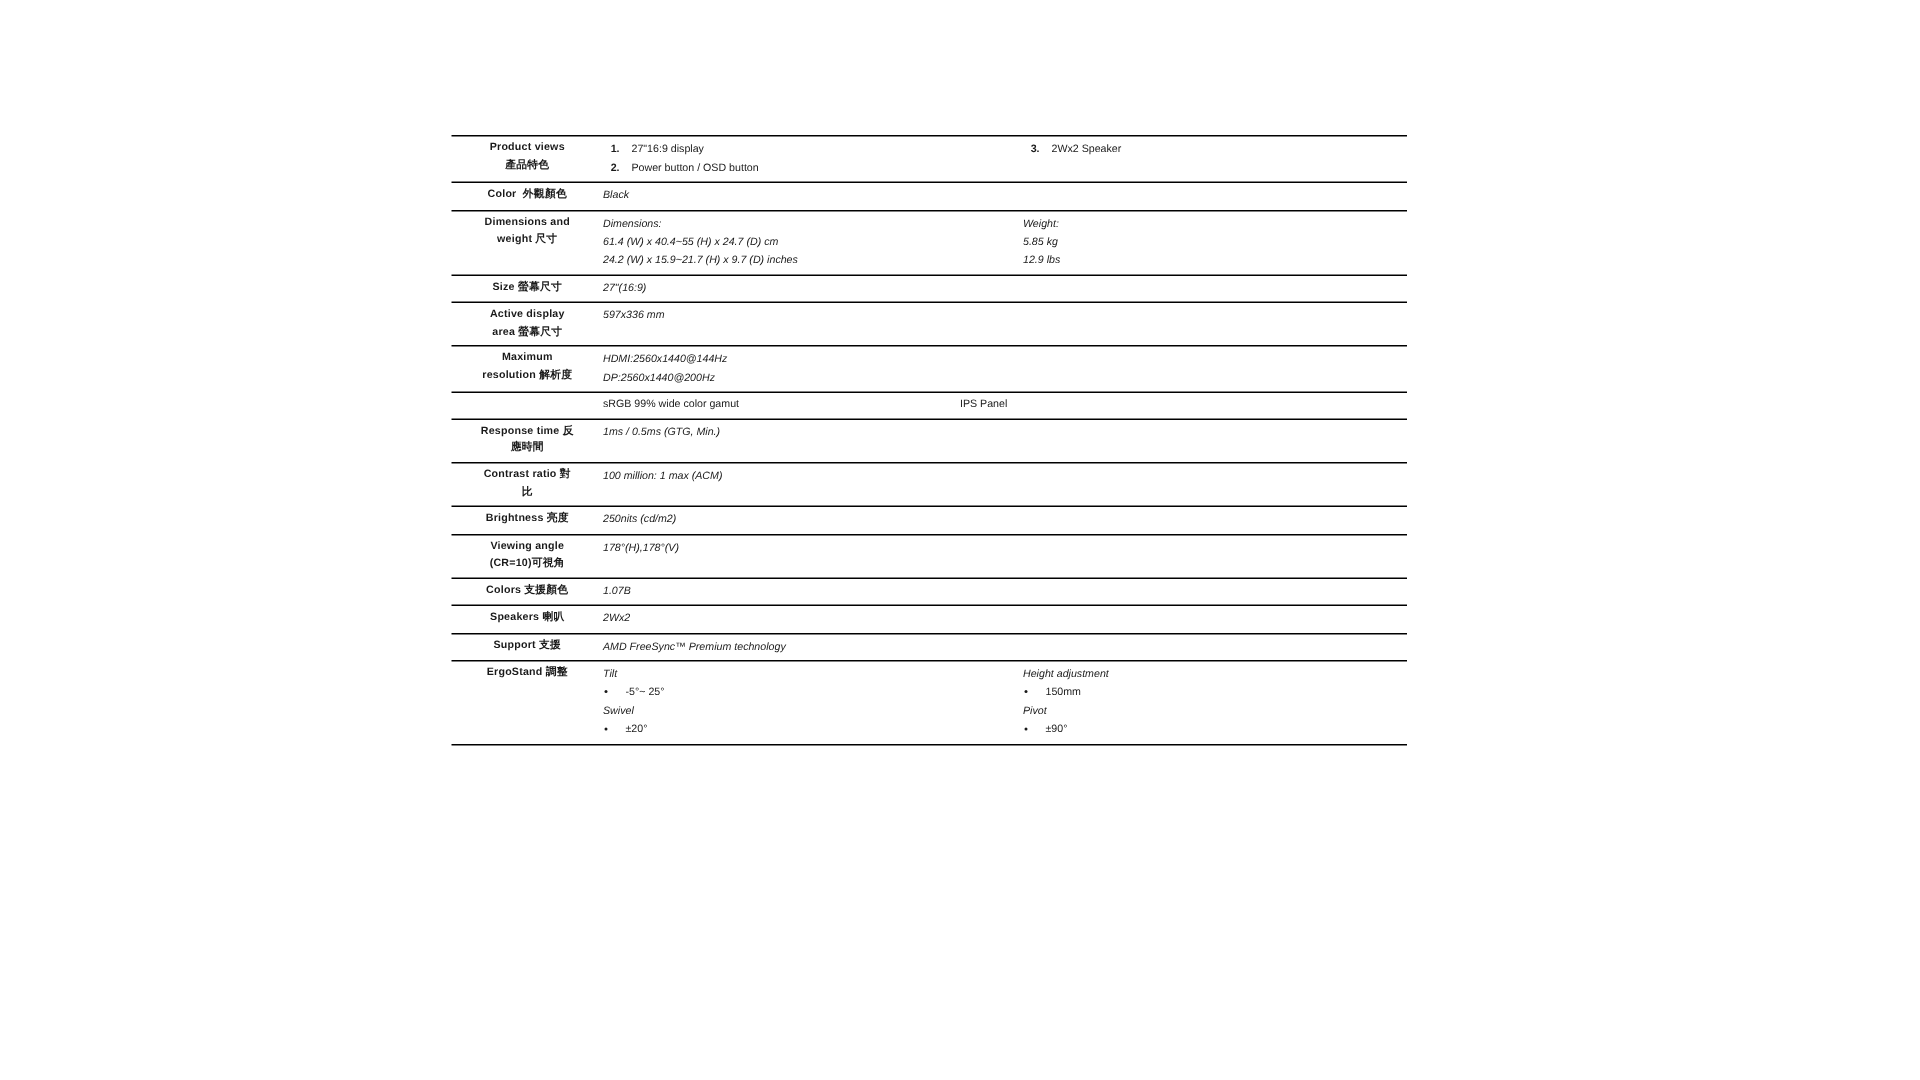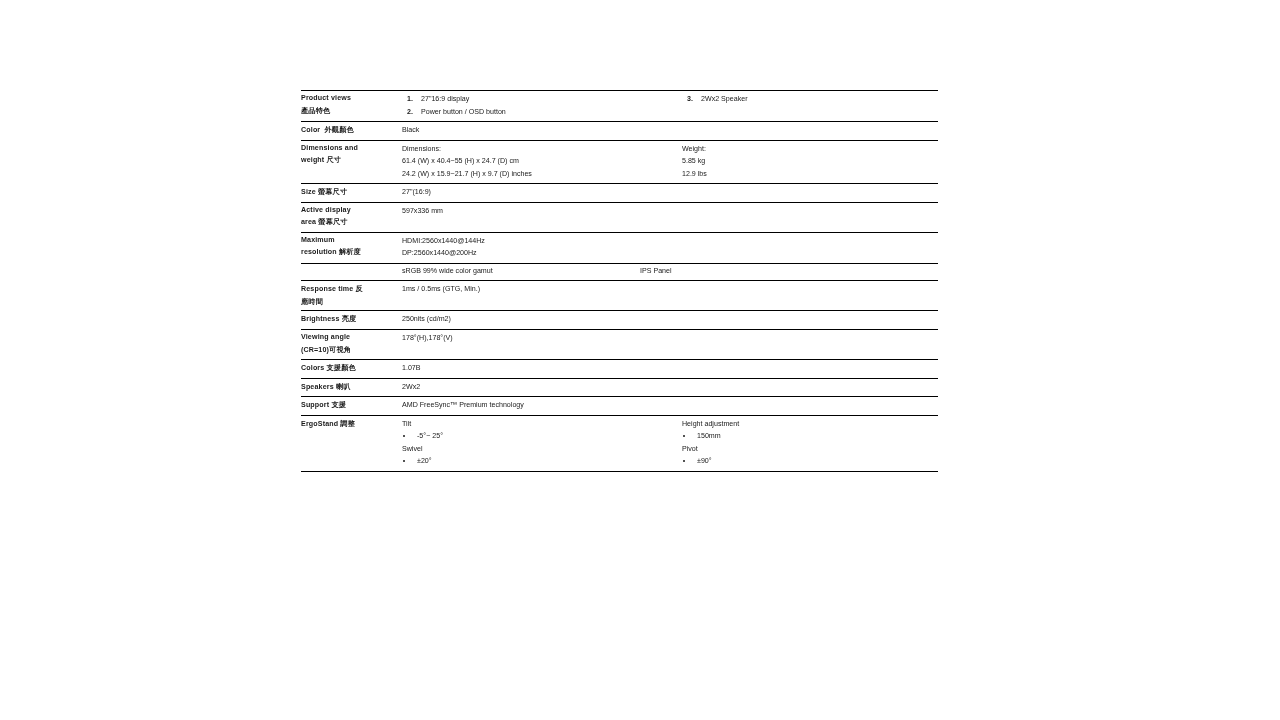--- a/index.html
+++ b/index.html
@@ -43,23 +43,24 @@
   col.c-val    { width: 280px; }
   col.c-val2   { width: 256px; }
 
   td.label {
     color: #C00000;
     font-weight: bold;
     font-size: 7.4px;
     line-height: 15.2px;
     padding-left: 2px;
     letter-spacing: 0.15px;
+    text-align: center;
   }
   td.label .cn {
-    font-family: Liberation Sans, sans-serif;
+    font-family: Liberation Serif, serif;
     font-size: 7.2px;
   }
 
   td.val {
     padding-left: 2px;
     line-height: 11.8px;
   }
   td.val2 {
     padding-left: 2px;
     line-height: 11.8px;
@@ -89,21 +90,21 @@
     margin: 0;
     padding: 0 0 0 12px;
     list-style: disc;
   }
   ul.bullist li {
     line-height: 12.4px;
     font-size: 7.1px;
     padding-left: 3px;
   }
 
-  .plain { display: block; line-height: 12.4px; }
+  .plain { display: block; line-height: 12.4px; font-style: italic; }
 
   
   .inline-pair { position: relative; display: block; }
   .inline-pair .second {
     position: absolute;
     left: 210px;
     top: 0;
     margin-left: 28px;
   }
 </style>
@@ -212,20 +213,30 @@
         <td class="label">
           <span class="row-line"><span>Response time</span> <span class="cn">反</span></span>
           <span class="row-line cn">應時間</span>
         </td>
         <td class="val">
           <span class="plain">1ms / 0.5ms (GTG, Min.)</span>
         </td>
         <td class="val2"></td>
       </tr>
 
+      <tr>
+        <td class="label">
+          <span class="row-line"><span>Contrast ratio</span> <span class="cn">對</span></span>
+          <span class="row-line cn">比</span>
+        </td>
+        <td class="val">
+          <span class="plain">100 million: 1 max (ACM)</span>
+        </td>
+        <td class="val2"></td>
+      </tr>
 
       <tr>
         <td class="label">
           <span class="row-line"><span>Brightness</span> <span class="cn">亮度</span></span>
         </td>
         <td class="val">
           <span class="plain">250nits (cd/m2)</span>
         </td>
         <td class="val2"></td>
       </tr>

